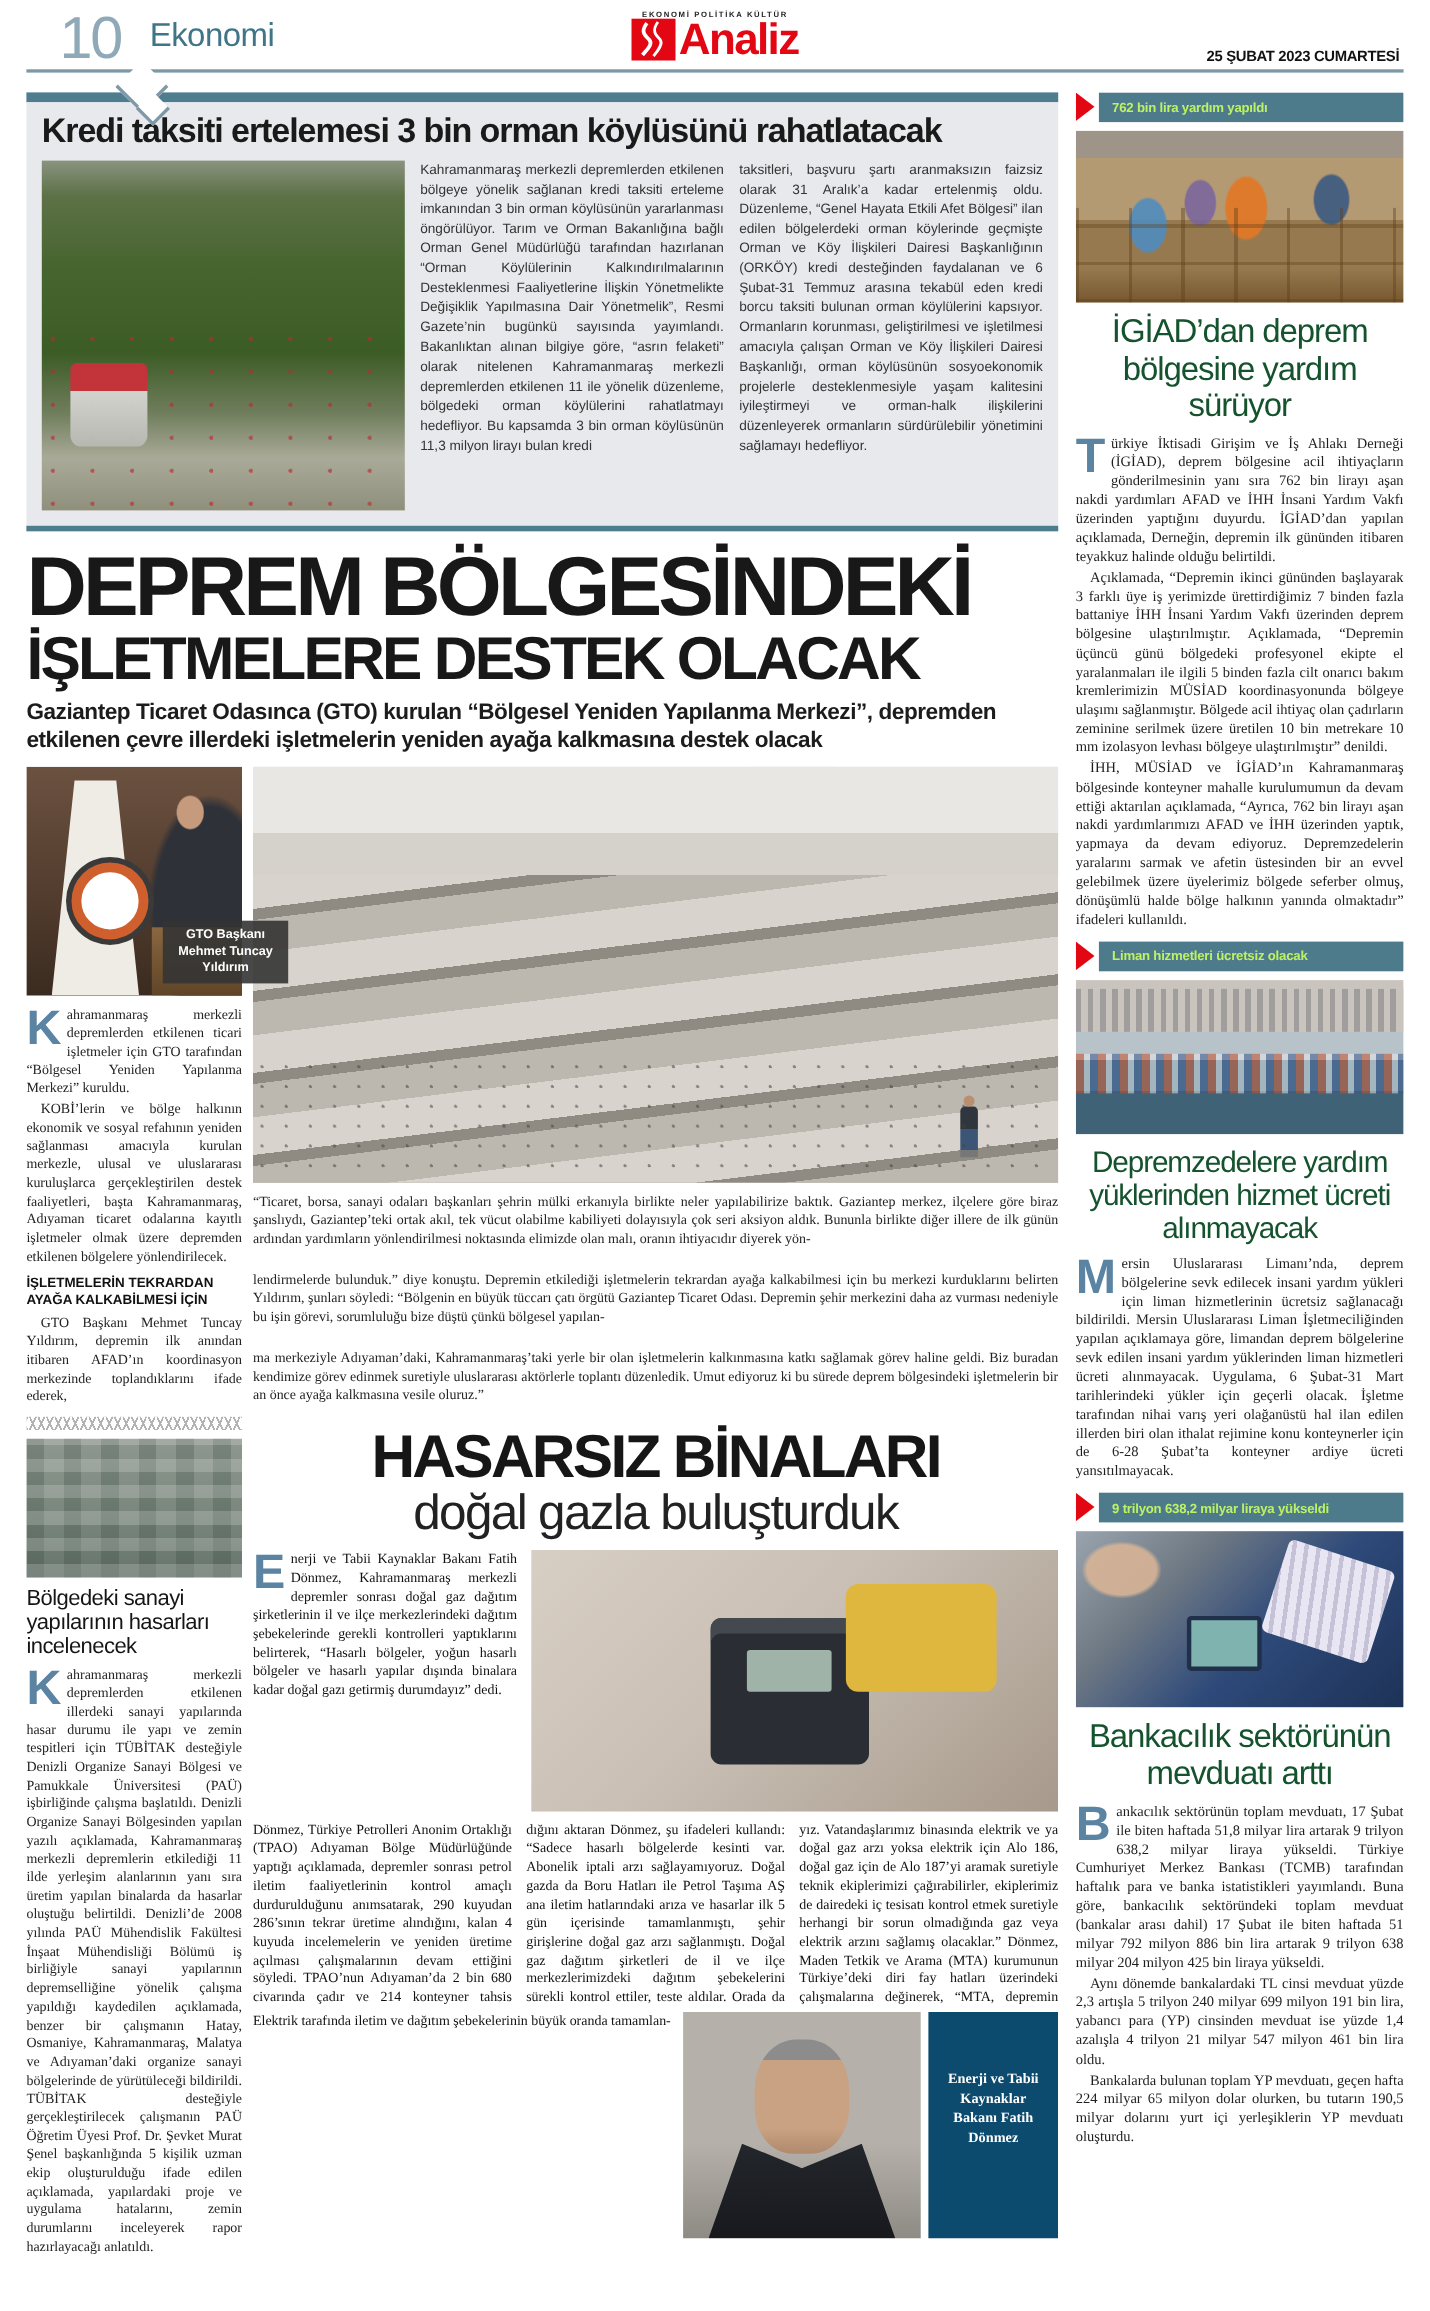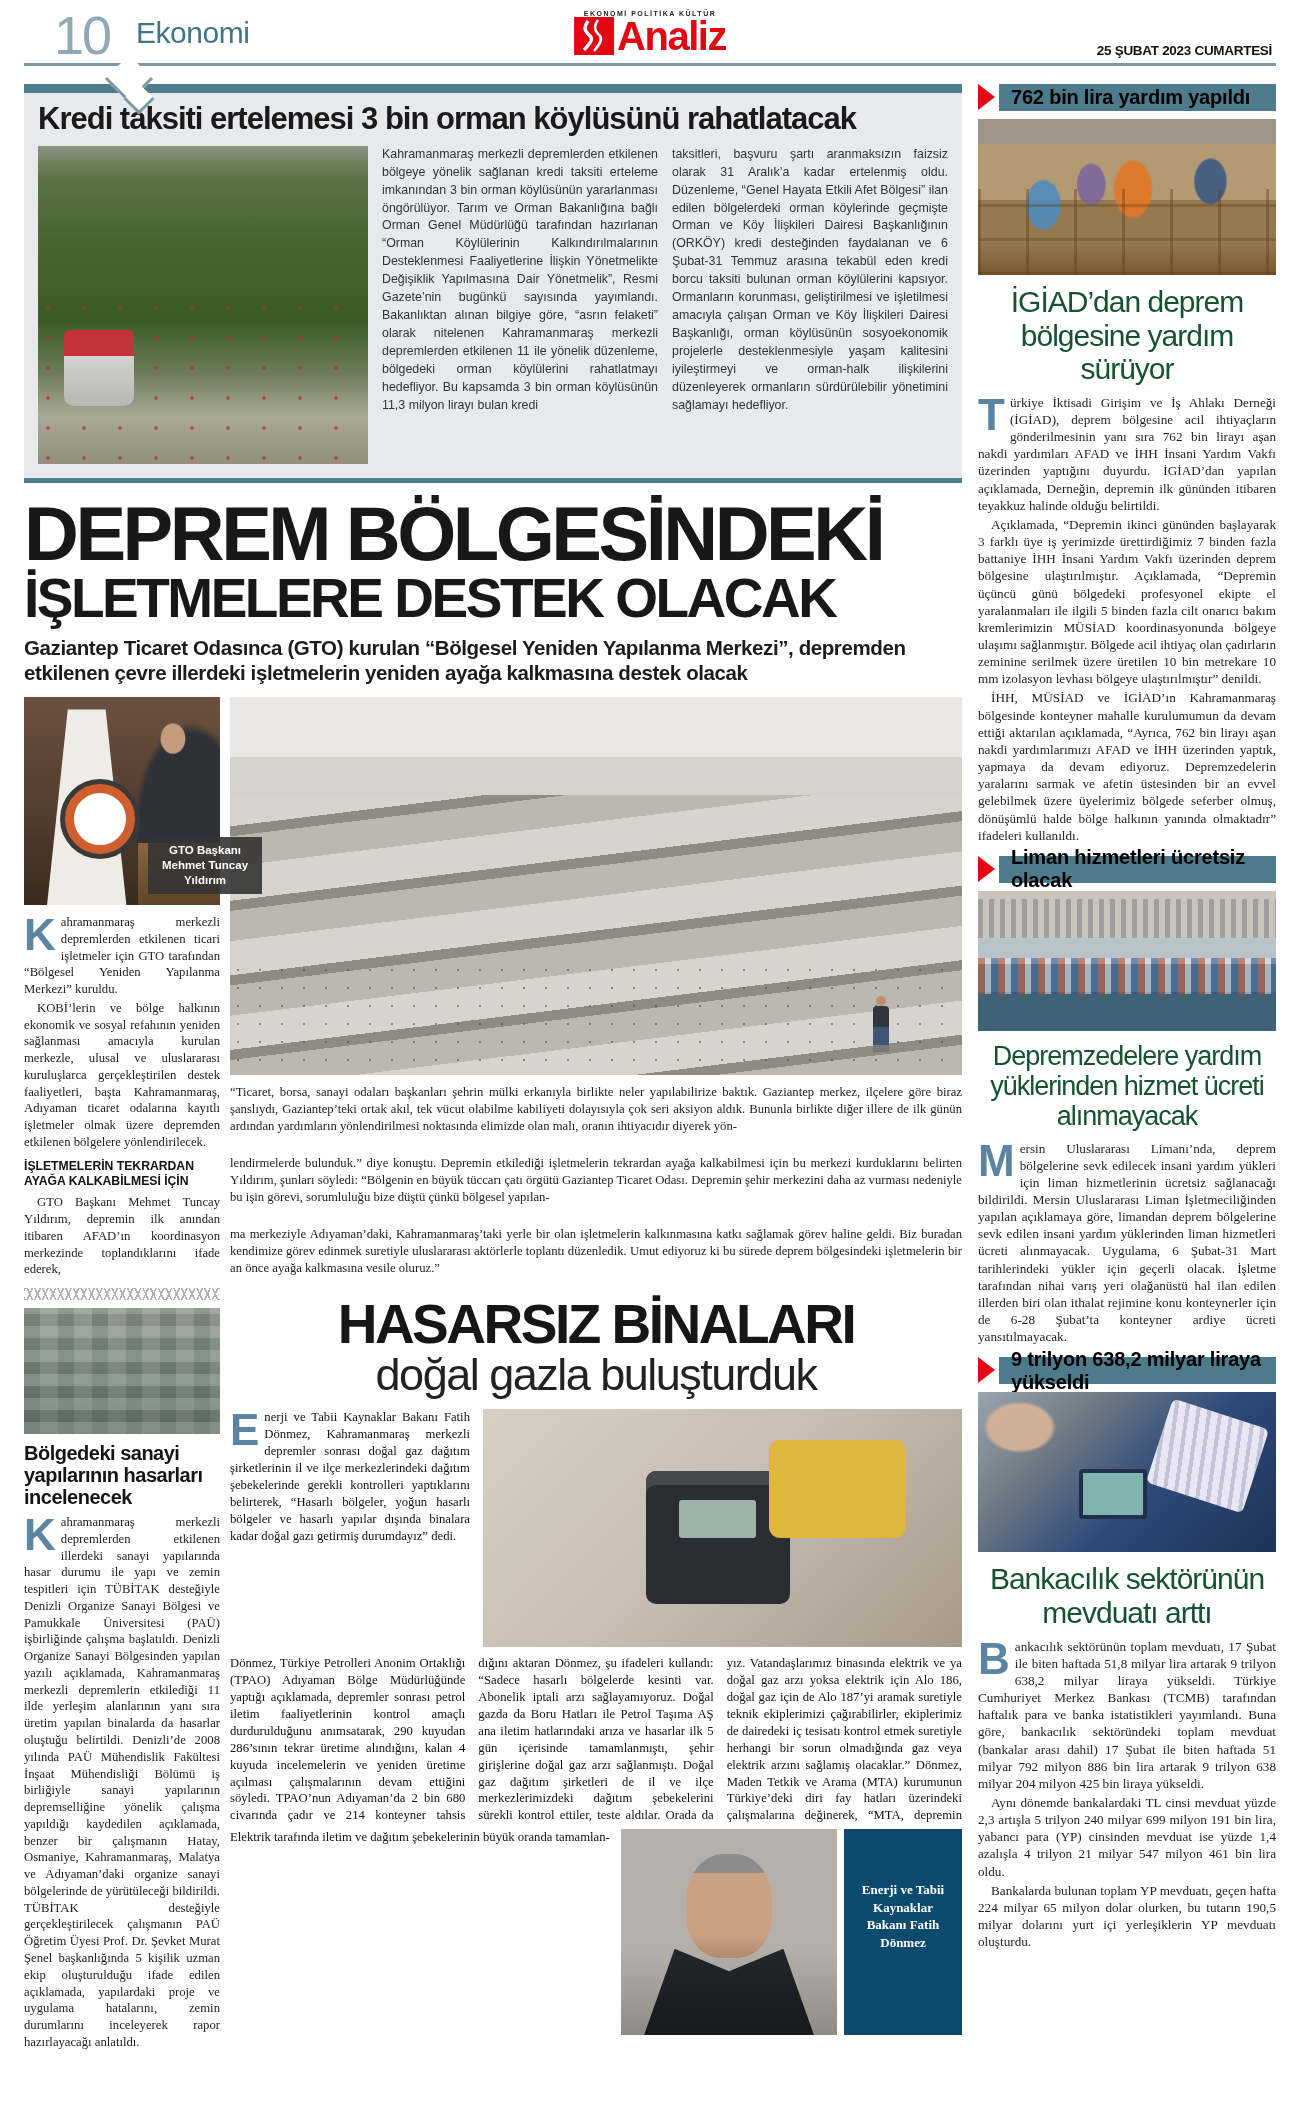--- a/index.html
+++ b/index.html
@@ -107,21 +107,21 @@
   .photo-donmez::before { content:""; position:absolute; left:50%; top:12%; transform:translateX(-50%);
     width:86px; height:104px; border-radius:44% 44% 40% 40%;
     background:linear-gradient(180deg,#8c8c8c 0 18%, #c9a183 18% 78%, #b08a6d 100%); }
   .photo-donmez::after { content:""; position:absolute; left:50%; bottom:0; transform:translateX(-50%);
     width:170px; height:42%; background:linear-gradient(180deg,#23262b,#17191d);
     clip-path:polygon(0 100%, 18% 0, 50% 26%, 82% 0, 100% 100%); }
   
   .kicker { display:flex; align-items:stretch; height:27px; margin-bottom:8px; }
   .kicker-arrow { width:0; height:0; border-top:13.5px solid transparent; border-bottom:13.5px solid transparent;
     border-left:17px solid #e30613; margin-right:4px; }
-  .kicker-bar { flex:1; background:#4d7b8c; color:#000000; font-weight:bold; font-size:20px;
+  .kicker-bar { flex:1; background:#4d7b8c; color:#bef264; font-weight:bold; font-size:12px;
     display:flex; align-items:center; padding-left:12px; letter-spacing:-0.2px; }
   
   .mh1 { font-size:76px; font-weight:bold; letter-spacing:-3.5px; line-height:.98; color:#181818; margin-top:14px; white-space:nowrap;}
   .mh2 { font-size:55px; font-weight:bold; letter-spacing:-2.5px; line-height:1; color:#181818; white-space:nowrap;}
   .deck { font-size:20.5px; font-weight:bold; letter-spacing:-0.4px; line-height:1.22; margin:9px 0 12px; color:#1c1c1c;}
   .photos-row { display:flex; gap:10px; position:relative; }
   .left-rail { width:196px; flex:none; overflow:hidden; }
   .right-col { flex:1; display:flex; flex-direction:column; overflow:hidden;}
   .gto-caption { position:absolute; left:124px; top:140px; width:114px; z-index:6;
     background:rgba(52,52,52,.9); color:#fff; font-weight:bold; font-size:11.5px; line-height:1.3;
@@ -133,21 +133,21 @@
   .dc { float:left; font-family:"Liberation Sans", sans-serif; font-weight:bold; color:#5b84a3;
     font-size:44px; line-height:.82; padding:3px 5px 0 0; }
   .subhead { font-family:"Liberation Sans", sans-serif; font-weight:bold; font-size:12.2px; line-height:1.25;
     margin:8px 0 5px; color:#111; text-align:left; }
   .mid-cols { display:flex; gap:13px; margin-top:9px; height:200px; overflow:hidden;flex-direction:column; }
   .mid-col { flex:1; font-size:12.7px; line-height:1.33; text-align:justify; color:#222; }
   .zigzag { height:12px; margin:10px 0 8px;
     background:
       repeating-linear-gradient(115deg, #b3b3b3 0 1.6px, transparent 1.6px 7px),
       repeating-linear-gradient(65deg, #b3b3b3 0 1.6px, transparent 1.6px 7px); }
-  .sanayi-h { font-size:20px; font-weight:bold; letter-spacing:-0.5px; line-height:1.1; margin:8px 0 6px; color:#151515;}
+  .sanayi-h { font-size:20px; font-weight:normal; letter-spacing:-0.5px; line-height:1.1; margin:8px 0 6px; color:#151515;}
   
   .gas { margin-top:14px; }
   .gas-h1 { font-size:55px; font-weight:bold; letter-spacing:-2.5px; text-align:center; line-height:.95; color:#161616;}
   .gas-h2 { font-size:45px; font-weight:400; letter-spacing:-1.5px; text-align:center; line-height:1; color:#222; margin-top:2px;}
   .gas-row1 { display:flex; gap:13px; margin-top:12px; height:238px; overflow:hidden;}
   .gas-col1 { width:240px; flex:none; font-size:12.7px; line-height:1.33; text-align:justify;}
   .gas-row2 { display:flex; gap:13px; margin-top:8px; height:168px; overflow:hidden;}
   .gas-row3 { display:flex; gap:7px; margin-top:6px; height:206px; overflow:hidden;}
   .gas-col { flex:1; font-size:12.7px; line-height:1.33; text-align:justify;}
   .donmez-caption { width:118px; flex:none; background:#0c4a6e; color:#fff; font-weight:bold;

